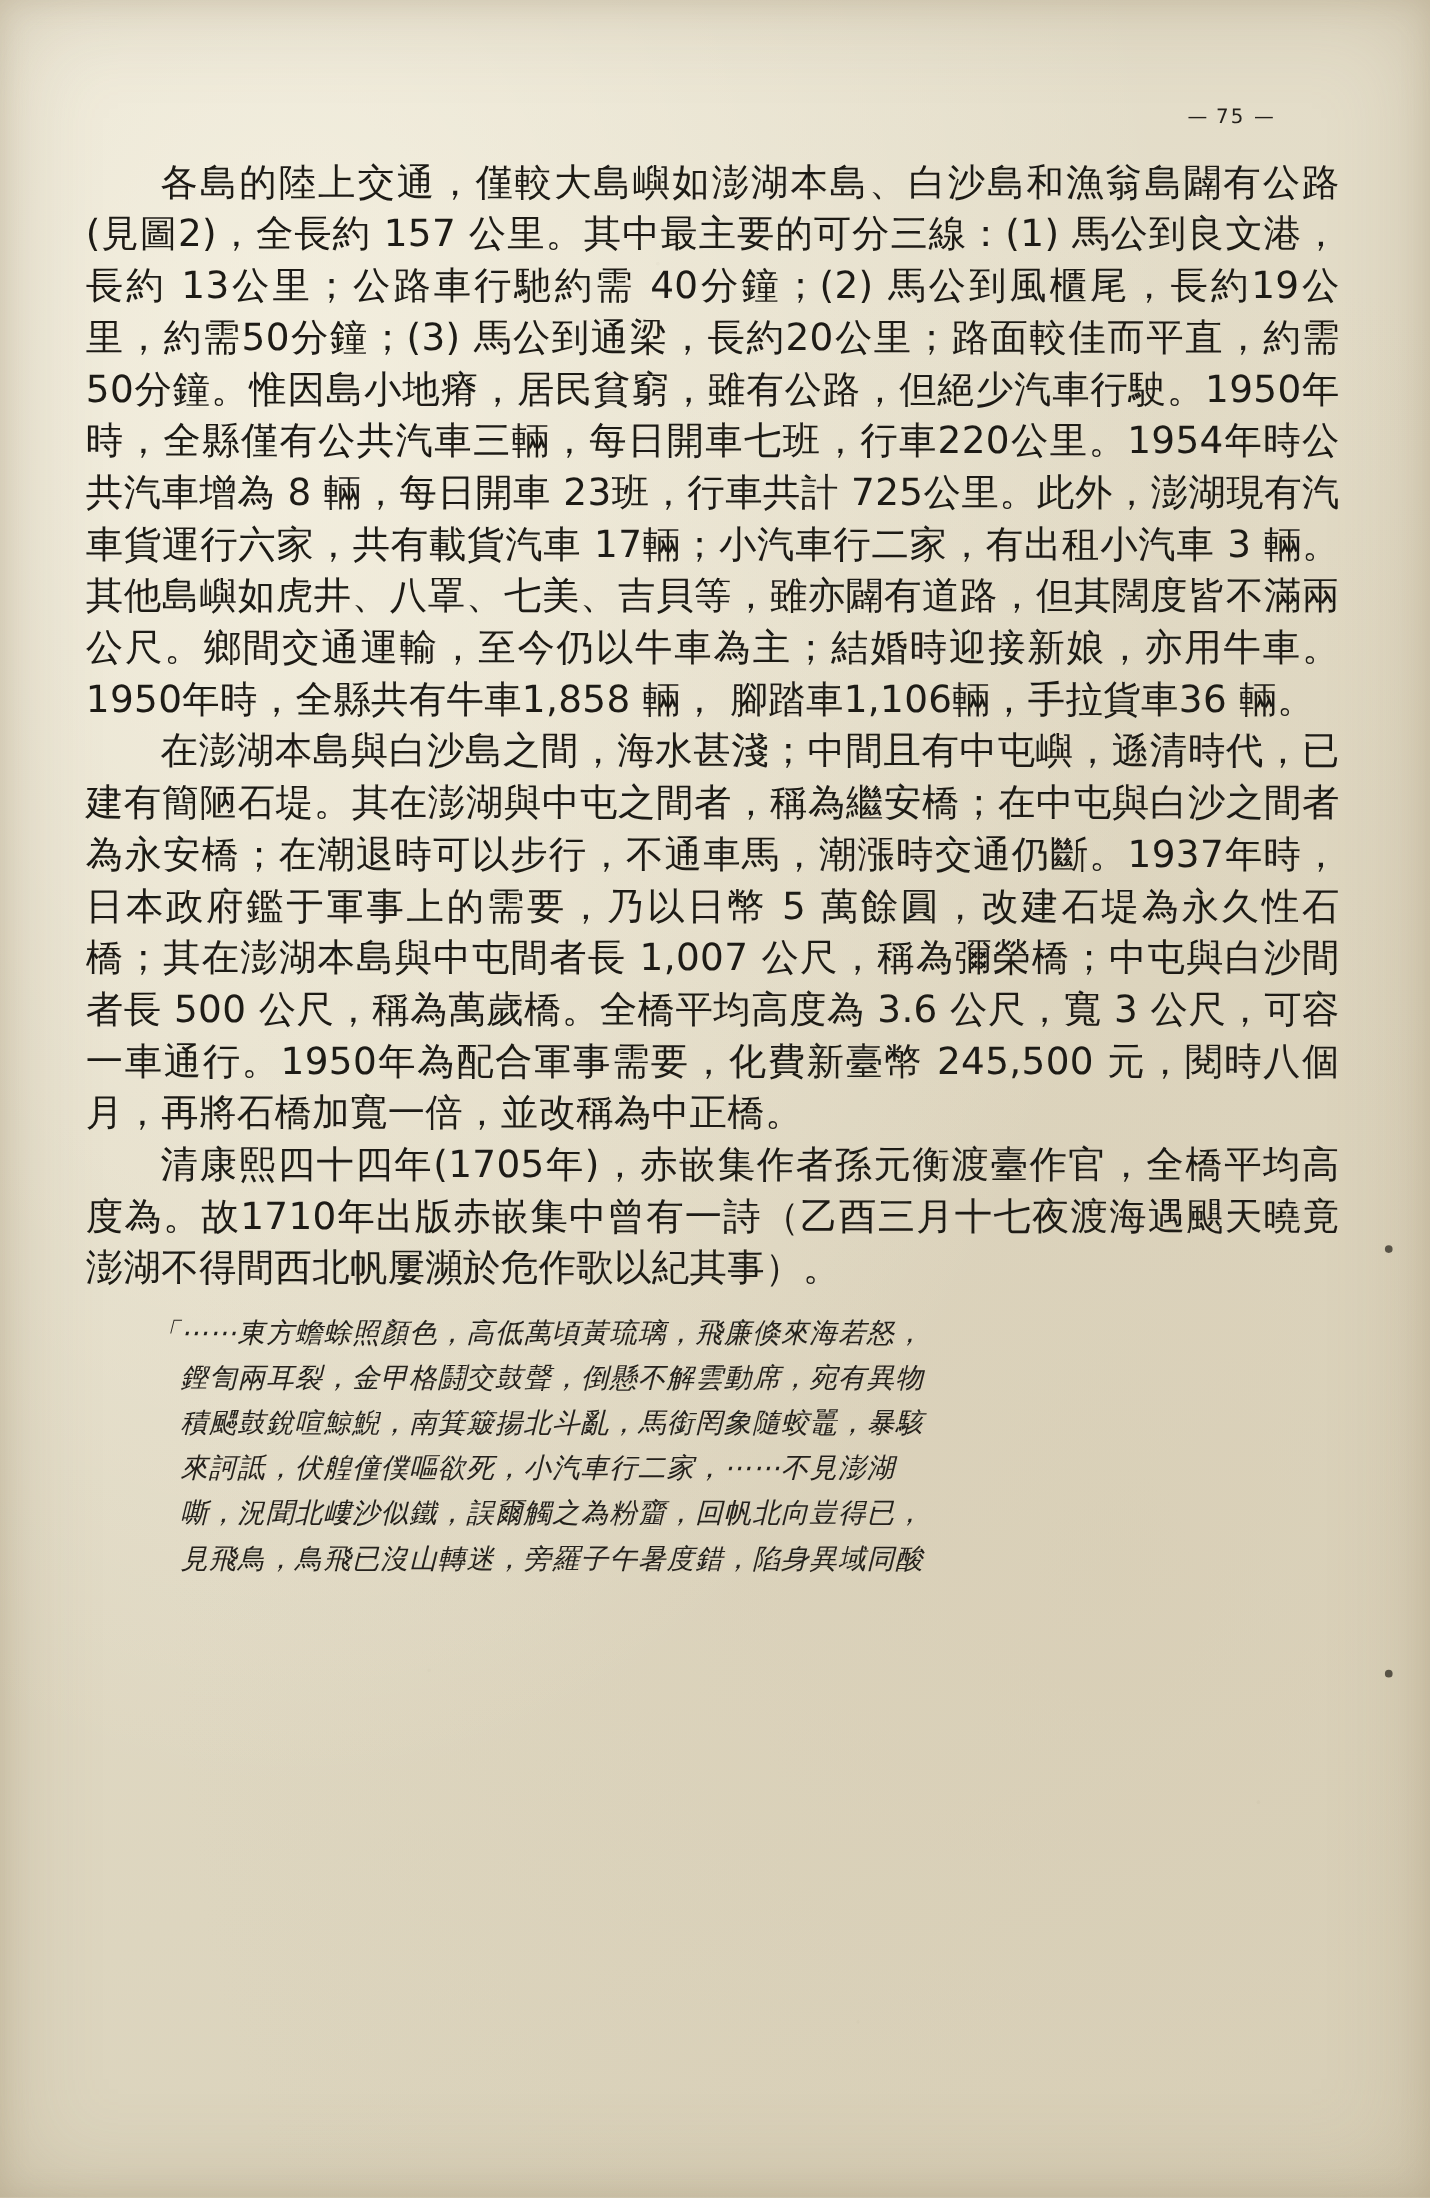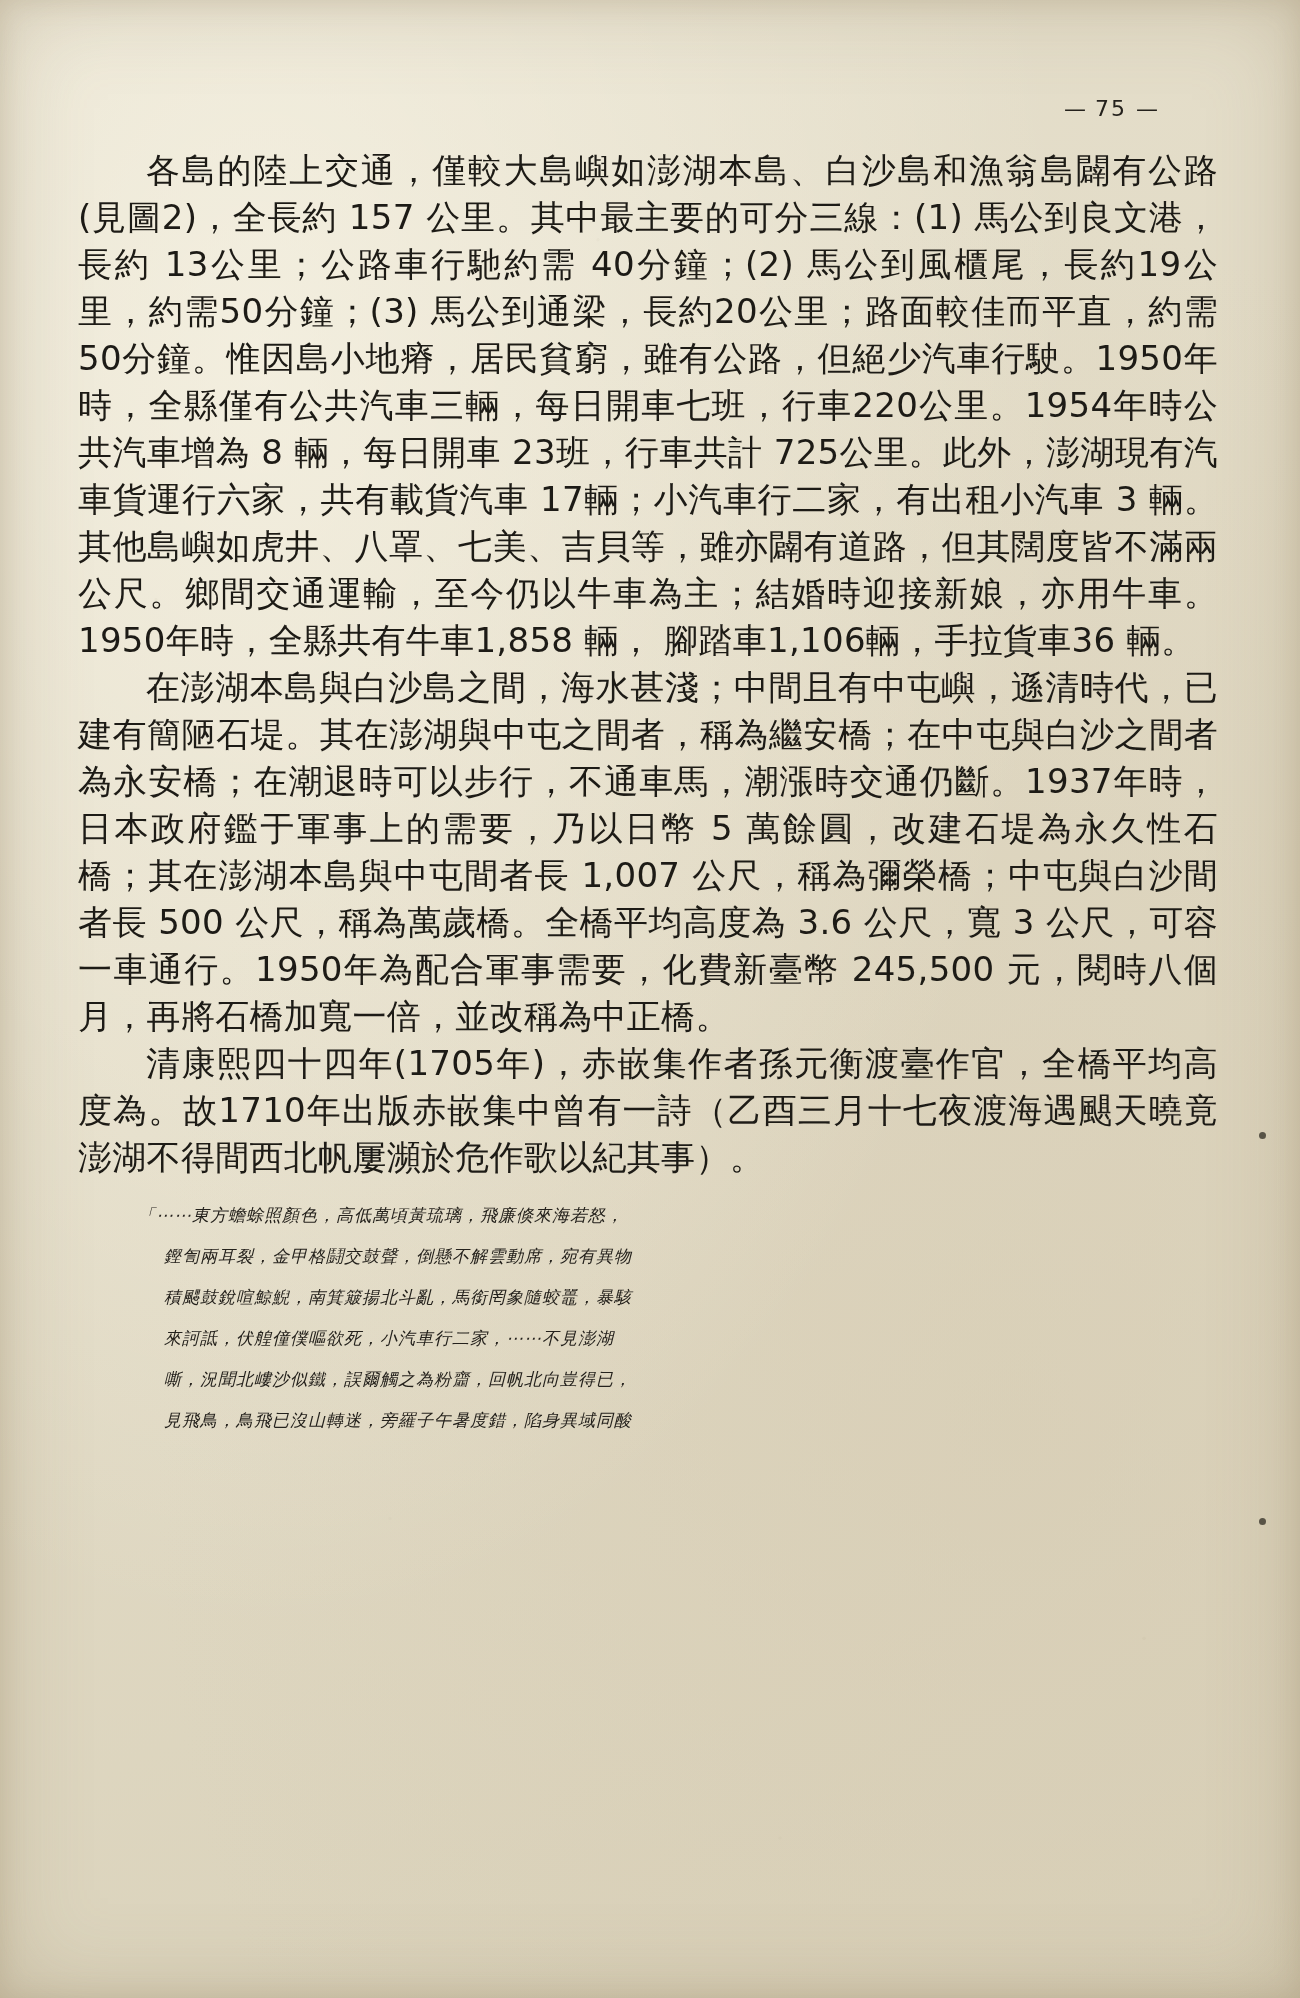--- a/index.html
+++ b/index.html
@@ -47,21 +47,21 @@
     position: absolute;
     left: 78px;
     top: 96px;
     width: 1140px;
   }
 
   .page-header {
     text-align: right;
     padding-right: 60px;
     font-family: "DejaVu Sans", sans-serif;
-    font-size: 22px;
+    font-size: 18px;
     letter-spacing: 2px;
     color: #24211c;
     margin-bottom: 26px;
   }
   .page-header .dash {
     letter-spacing: 0;
   }
 
   .body-text {
     font-family: "DejaVu Sans", "Liberation Sans", sans-serif;
@@ -74,21 +74,21 @@
   p.para {
     margin: 0;
     text-indent: 2em;
   }
 
   .poem {
     margin: 14px 0 0 0;
     padding-left: 86px;
     padding-right: 34px;
     font-family: "DejaVu Serif", serif;
-    font-size: 17px;
+    font-size: 25px;
     line-height: 41px;
     color: #24211c;
     font-style: italic;
     letter-spacing: 1px;
     text-align: justify;
   }
   .poem .lead {
     margin-left: -26px;
   }
 

